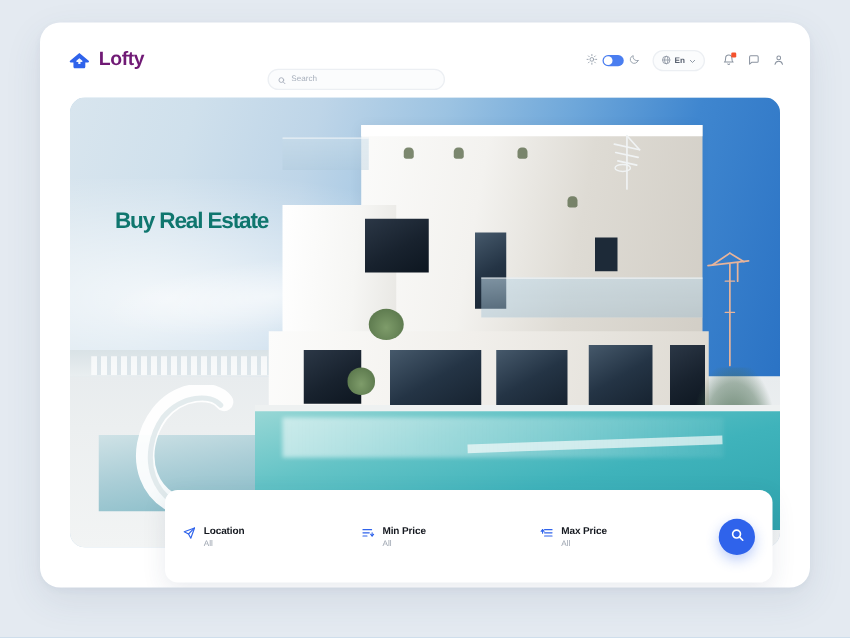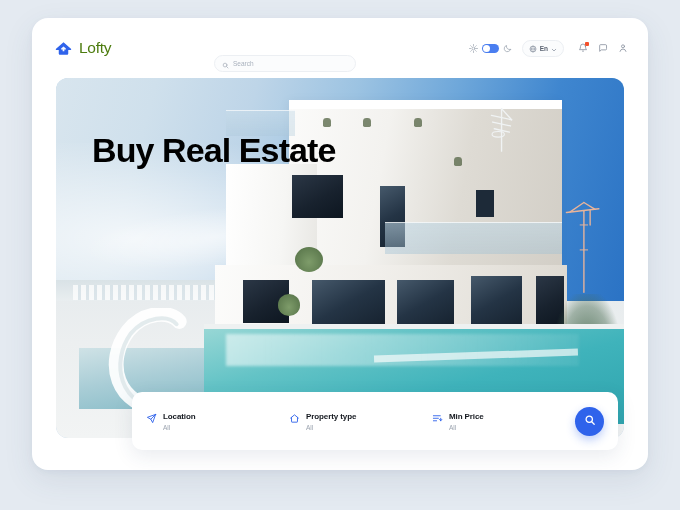--- a/index.html
+++ b/index.html
@@ -44,22 +44,22 @@
 
   .logo {
     display: flex;
     align-items: center;
     gap: 6px;
     cursor: pointer;
   }
   .logo-icon { width: 19px; height: 19px; display: block; }
   .logo-text {
     font-size: 15.5px;
-    font-weight: normal;
-    color: #4d7c0f;
+    font-weight: bold;
+    color: #701a75;
     letter-spacing: -0.3px;
   }
 
   
   .search-wrap {
     position: absolute;
     left: 182px;
     top: 37px;
     width: 142px;
     height: 17px;
@@ -417,25 +417,26 @@
   }
 
   
   .hero-copy {
     position: absolute;
     left: 36px;
     top: 52px;
     width: 260px;
   }
   .hero-title {
-    font-size: 34px;
+    font-size: 18px;
     line-height: 1.22;
     font-weight: bold;
-    color: #000000;
+    color: #0f766e;
     letter-spacing: -0.9px;
+    margin-top: 36px;
   }
   .hero-sub {
     margin-top: 10px;
     font-size: 10.5px;
     color: #2a2f38;
     letter-spacing: -0.1px;
   }
   .cta {
     margin-top: 17px;
     display: inline-flex;
@@ -454,21 +455,21 @@
     font-family: "Liberation Sans", sans-serif;
     box-shadow: 0 3px 8px rgba(47,99,235,0.30);
   }
 
   
   .filter-bar {
     position: absolute;
     left: 100px;
     top: 374px;
     width: 486px;
-    height: 58px;
+    height: 74px;
     background: #ffffff;
     border-radius: 10px;
     box-shadow: 0 6px 20px rgba(40, 60, 95, 0.10);
     display: flex;
     align-items: center;
     padding: 0 14px;
   }
   .filter-item {
     flex: 1 1 0;
     display: flex;
@@ -691,49 +692,52 @@
           <path d="M21 3 10.5 13.5"></path>
           <path d="M21 3 14.5 21l-4-7.5L3 9.5 21 3z"></path>
         </svg>
       </span>
       <span>
         <span class="filter-label">Location</span>
         <span class="filter-value">All</span>
       </span>
     </div>
 
-    <div class="filter-item">
-      <span class="filter-icon">
-        <svg width="11" height="11" viewBox="0 0 24 24" fill="none" stroke="#2f63eb" stroke-width="2" stroke-linecap="round" stroke-linejoin="round">
-          <path d="M3.5 11 12 4l8.5 7"></path>
-          <path d="M5.5 10.2V19a1 1 0 0 0 1 1h11a1 1 0 0 0 1-1v-8.8"></path>
-        </svg>
-      </span>
-      <span>
-        <span class="filter-label">Property type</span>
-        <span class="filter-value">All</span>
-      </span>
-    </div>
 
     <div class="filter-item">
       <span class="filter-icon">
         <svg width="11" height="11" viewBox="0 0 24 24" fill="none" stroke="#2f63eb" stroke-width="2" stroke-linecap="round">
           <line x1="3" y1="6" x2="18" y2="6"></line>
           <line x1="3" y1="11.5" x2="14" y2="11.5"></line>
           <line x1="3" y1="17" x2="10" y2="17"></line>
           <polyline points="16.5,14 19,17 21.5,14" stroke-linejoin="round"></polyline>
           <line x1="19" y1="17" x2="19" y2="11.5"></line>
         </svg>
       </span>
       <span>
         <span class="filter-label">Min Price</span>
         <span class="filter-value">All</span>
       </span>
     </div>
 
+    <div class="filter-item">
+      <span class="filter-icon">
+        <svg width="11" height="11" viewBox="0 0 24 24" fill="none" stroke="#2f63eb" stroke-width="2" stroke-linecap="round">
+          <line x1="8" y1="6" x2="21" y2="6"></line>
+          <line x1="8" y1="11.5" x2="21" y2="11.5"></line>
+          <line x1="8" y1="17" x2="21" y2="17"></line>
+          <polyline points="2,9 4.5,6 7,9" stroke-linejoin="round"></polyline>
+          <line x1="4.5" y1="6" x2="4.5" y2="12"></line>
+        </svg>
+      </span>
+      <span>
+        <span class="filter-label">Max Price</span>
+        <span class="filter-value">All</span>
+      </span>
+    </div>
 
     <button class="search-circle">
       <span>
         <svg width="12" height="12" viewBox="0 0 24 24" fill="none" stroke="#ffffff" stroke-width="2.6" stroke-linecap="round">
           <circle cx="10.5" cy="10.5" r="6.3"></circle>
           <line x1="15.4" y1="15.4" x2="20.4" y2="20.4"></line>
         </svg>
       </span>
     </button>
 

